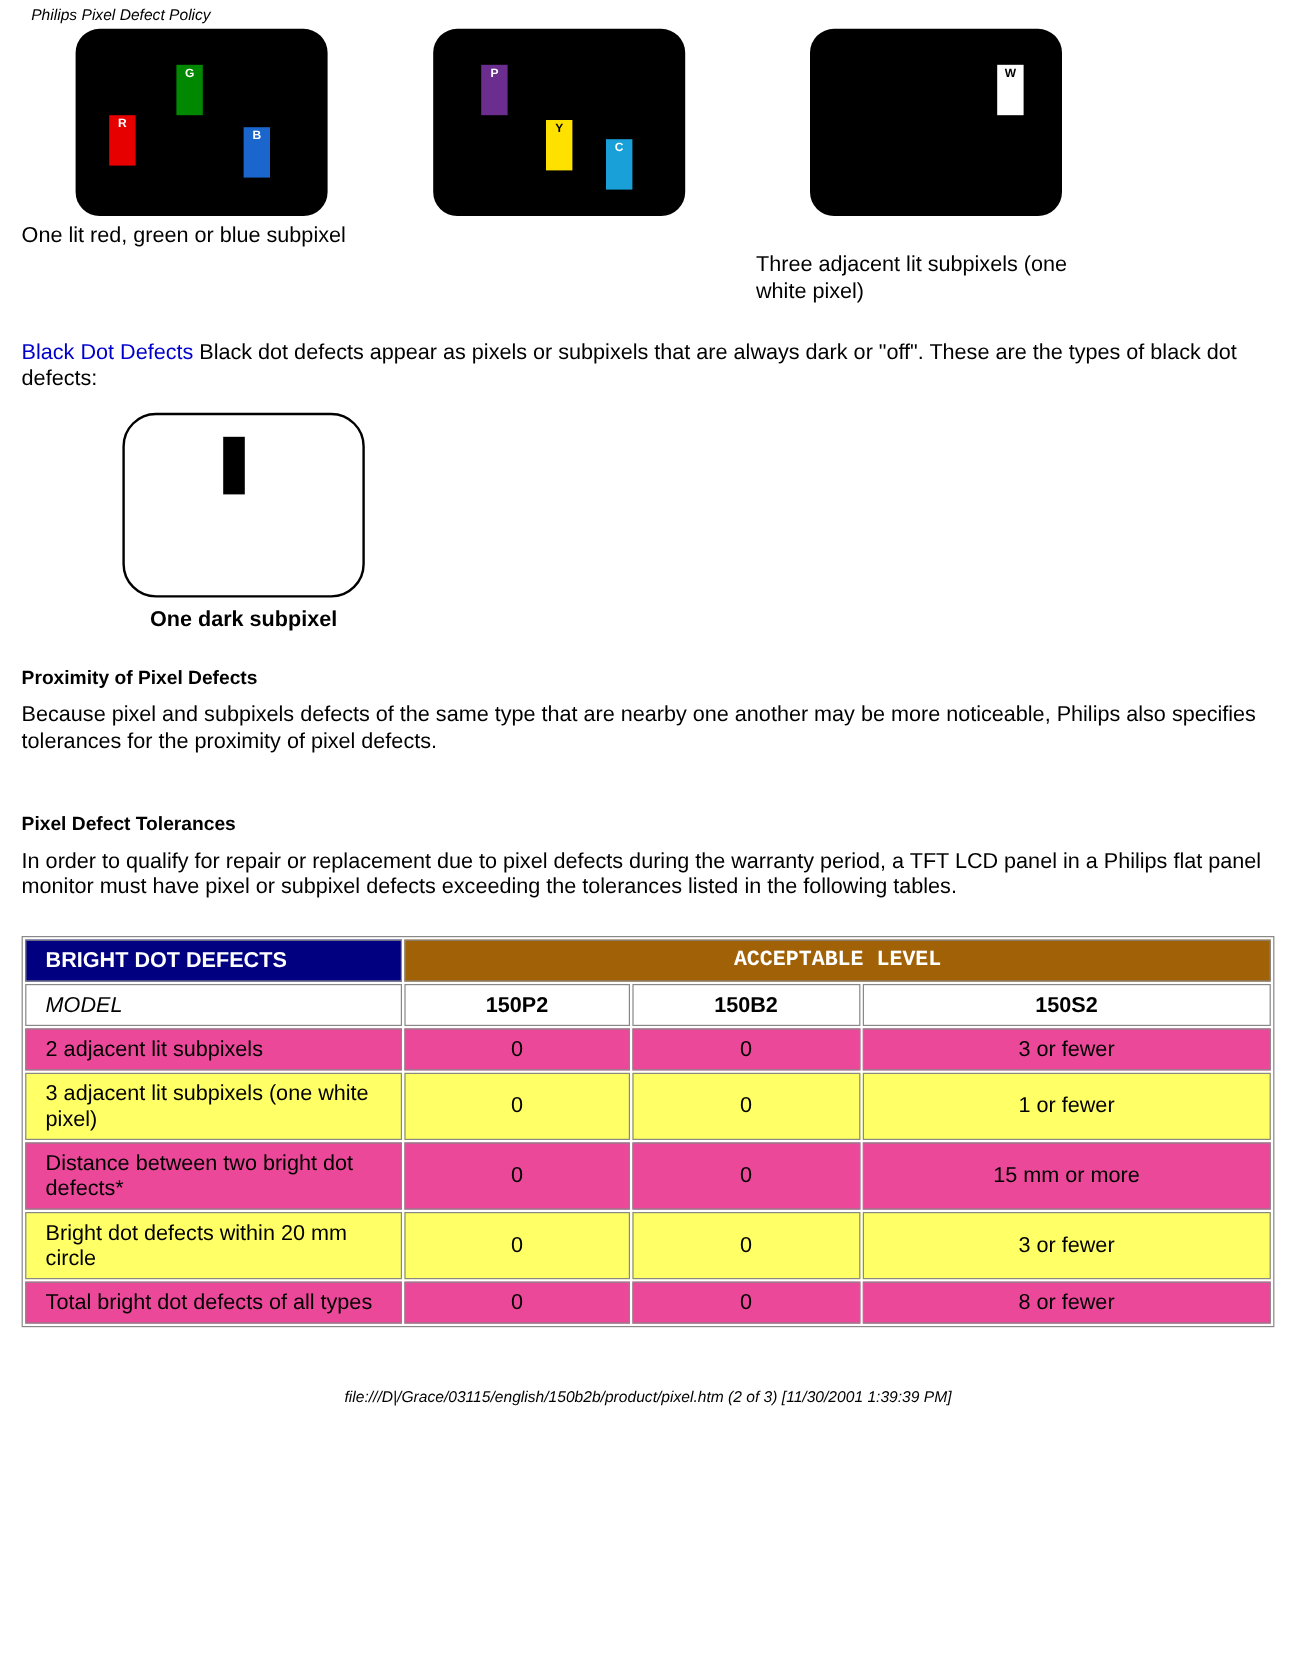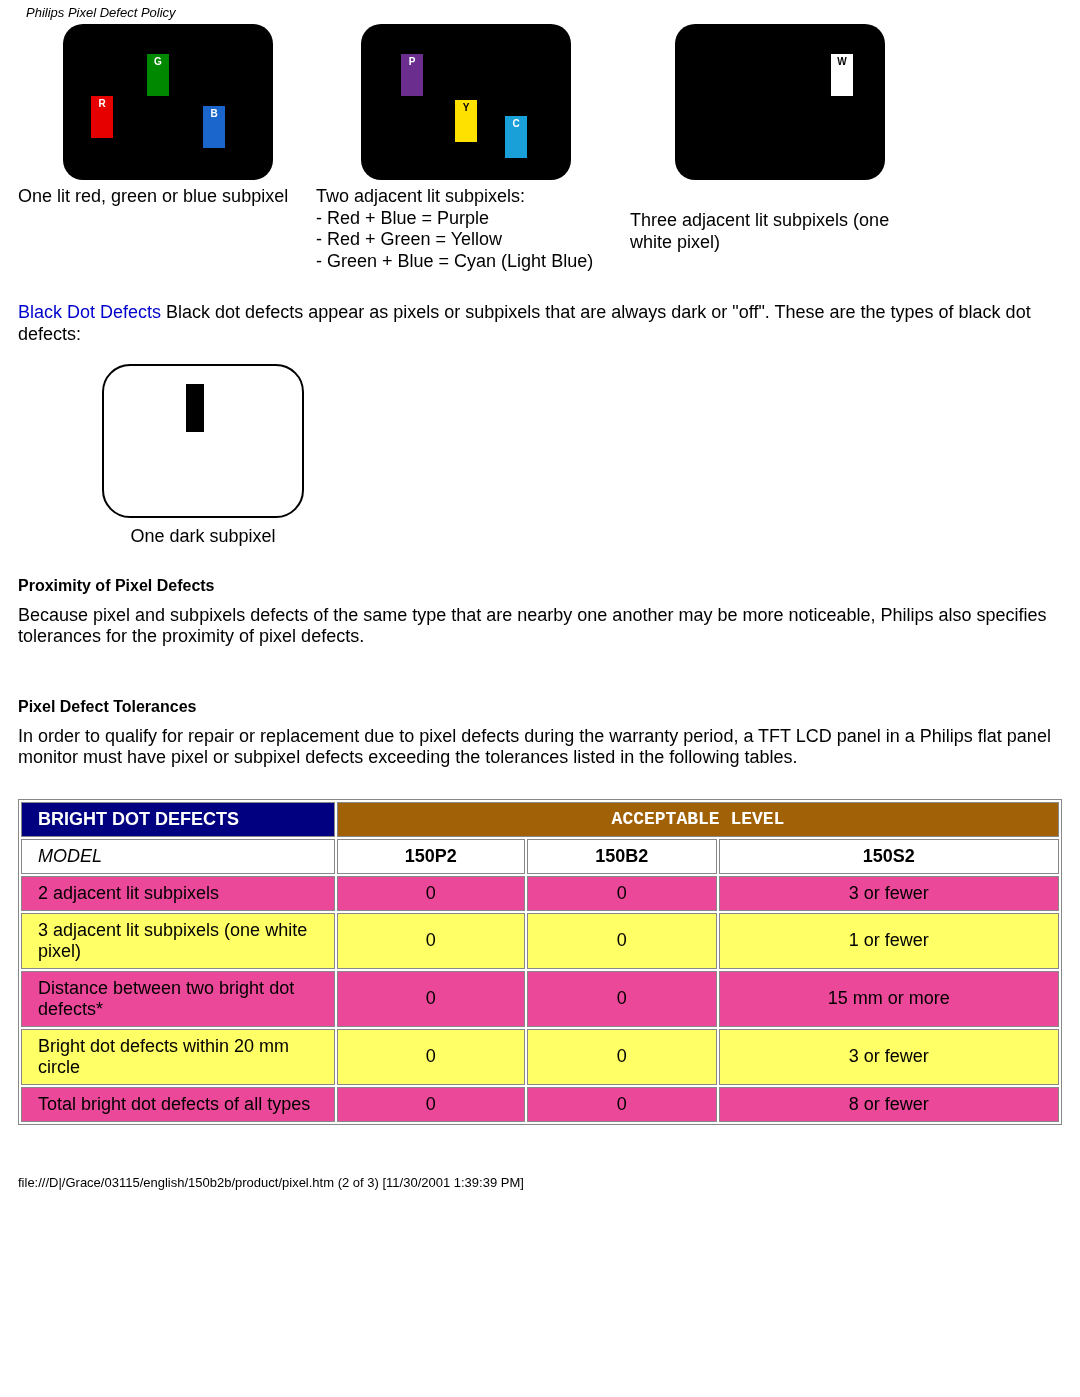--- a/index.html
+++ b/index.html
@@ -67,20 +67,21 @@
   }
   .para {
     margin: 30px 0 18px 0;
     line-height: 1.2;
   }
 
   .dark-row {
     display: flex;
     gap: 56px;
     margin-top: 10px;
+    font-weight: bold;
   }
   .dark-col {
     display: flex;
     flex-direction: column;
     align-items: center;
   }
   .dark-box {
     width: 198px;
     height: 150px;
     border: 2px solid #000;
@@ -156,20 +157,22 @@
     text-align: center;
   }
   .row-label { text-align: left; }
   .row-val   { text-align: center; }
   .yellow-row td { background: #ffff66; }
   .white-row  td { background: #ec4899; }
 
   .footer {
     margin-top: 50px;
     font-size: 13px;
+    text-align: center;
+    font-style: italic;
   }
 </style>
 </head>
 <body>
 
 <div class="header-text">Philips Pixel Defect Policy</div>
 
 <div class="lit-row">
   <div class="lit-col col-a">
     <div class="illustration-box box1">
@@ -179,24 +182,20 @@
     </div>
     <div class="caption">One lit red, green or blue subpixel</div>
   </div>
 
   <div class="lit-col col-b">
     <div class="illustration-box box2">
       <div class="subpx purple">P</div>
       <div class="subpx yellow">Y</div>
       <div class="subpx cyan">C</div>
     </div>
-    <div class="caption" style="white-space:pre-line">Two adjacent lit subpixels:
-- Red + Blue = Purple
-- Red + Green = Yellow
-- Green + Blue = Cyan (Light Blue)</div>
   </div>
 
   <div class="lit-col col-c">
     <div class="illustration-box box3">
       <div class="subpx white">W</div>
     </div>
     <div class="caption" style="margin-top:24px">Three adjacent lit subpixels (one white pixel)</div>
   </div>
 </div>
 

